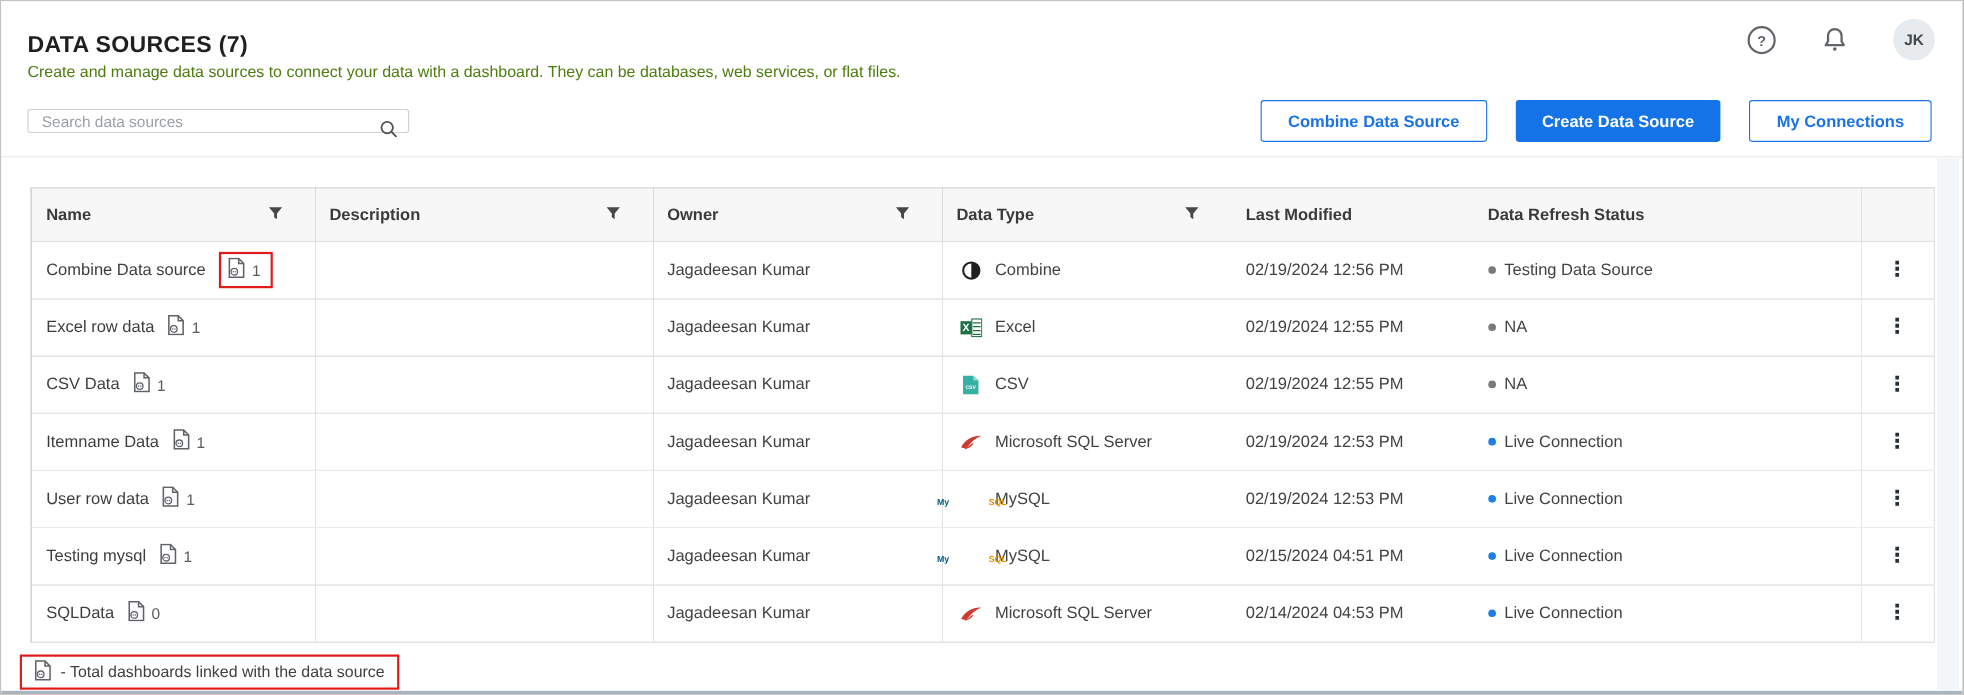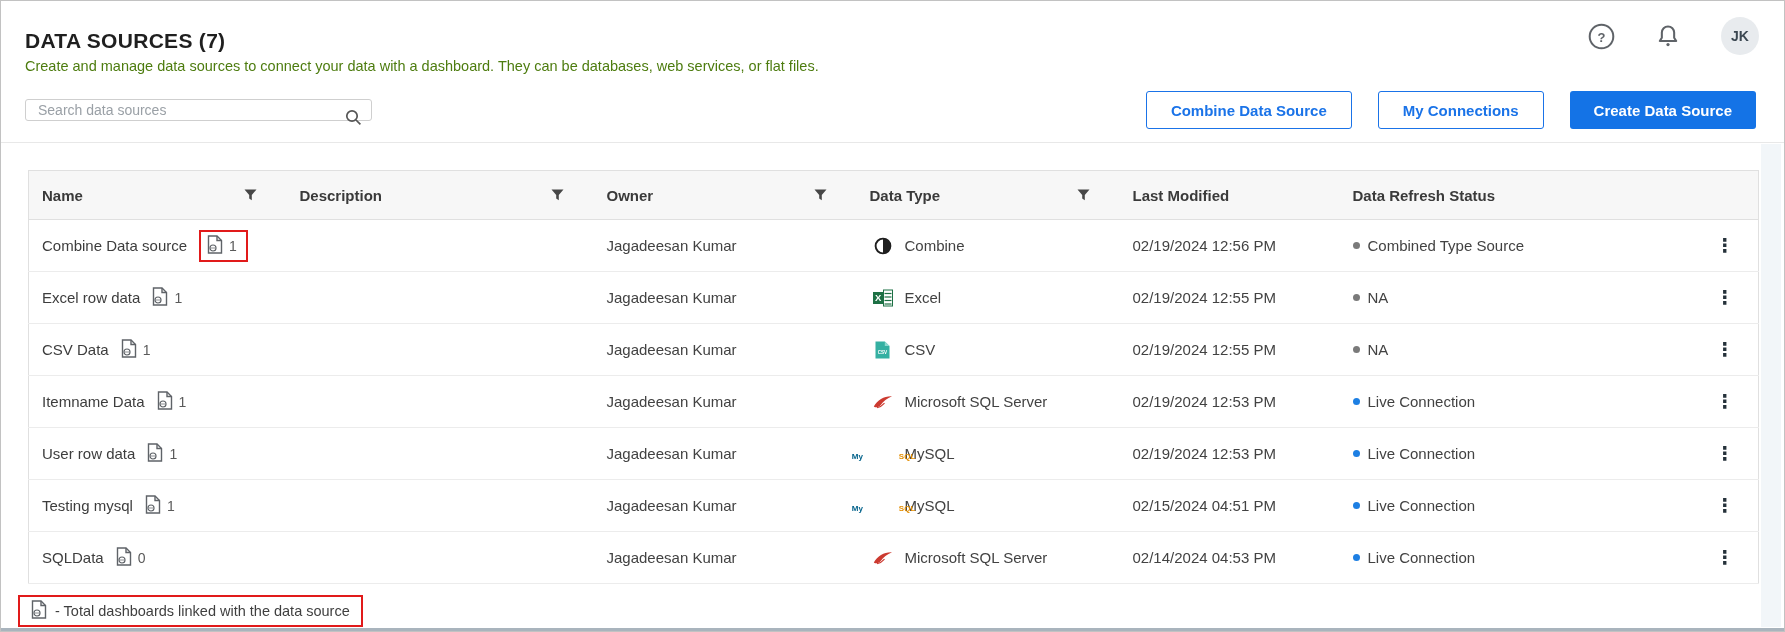--- a/index.html
+++ b/index.html
@@ -95,22 +95,22 @@
     <input type="text" placeholder="Search data sources" style="">
     <span class="mag">
       <svg width="17" height="17" viewBox="0 0 17 17">
           <circle cx="7" cy="7" r="5.2" fill="none" stroke="#555" stroke-width="1.7"></circle>
           <line x1="11" y1="11" x2="15.4" y2="15.4" stroke="#555" stroke-width="1.7"></line>
         </svg>
     </span>
   </div>
   <div class="btn-group">
     <button class="btn btn-outline" style="color: rgb(26, 115, 232);">Combine Data Source</button>
+    <button class="btn btn-fill" style="background-color: rgb(20, 115, 230);">Create Data Source</button>
     <button class="btn btn-outline" style="color: rgb(26, 115, 232);">My Connections</button>
-    <button class="btn btn-fill" style="background-color: rgb(20, 115, 230);">Create Data Source</button>
   </div>
 </div>
 
 <div class="top-divider"></div>
 <div class="scroll-gutter"></div>
 
 <table class="ds-table">
   <colgroup>
     <col style="width:258px">
       <col style="width:307px">
@@ -187,21 +187,21 @@
                 <path d="M9 1.6 A7.4 7.4 0 0 1 9 16.4 Z" fill="#1f1f1f"></path>
               </svg>
             </span>
         <span>Combine</span>
       </div>
         </td>
       <td><span>02/19/2024 12:56 PM</span></td>
       <td>
           <div class="cell status-cell">
         <span class="dot" style="background-color: rgb(122, 122, 122);"></span>
-        <span>Combined Type Source</span>
+        <span>Testing Data Source</span>
       </div>
         </td>
       <td class="c-menu"><span class="kebab">⋮</span></td>
     </tr>
 
     <tr>
       <td>
           <div class="cell name-cell">
         <span class="ds-name">Excel row data</span>
         <span class="link-badge">

